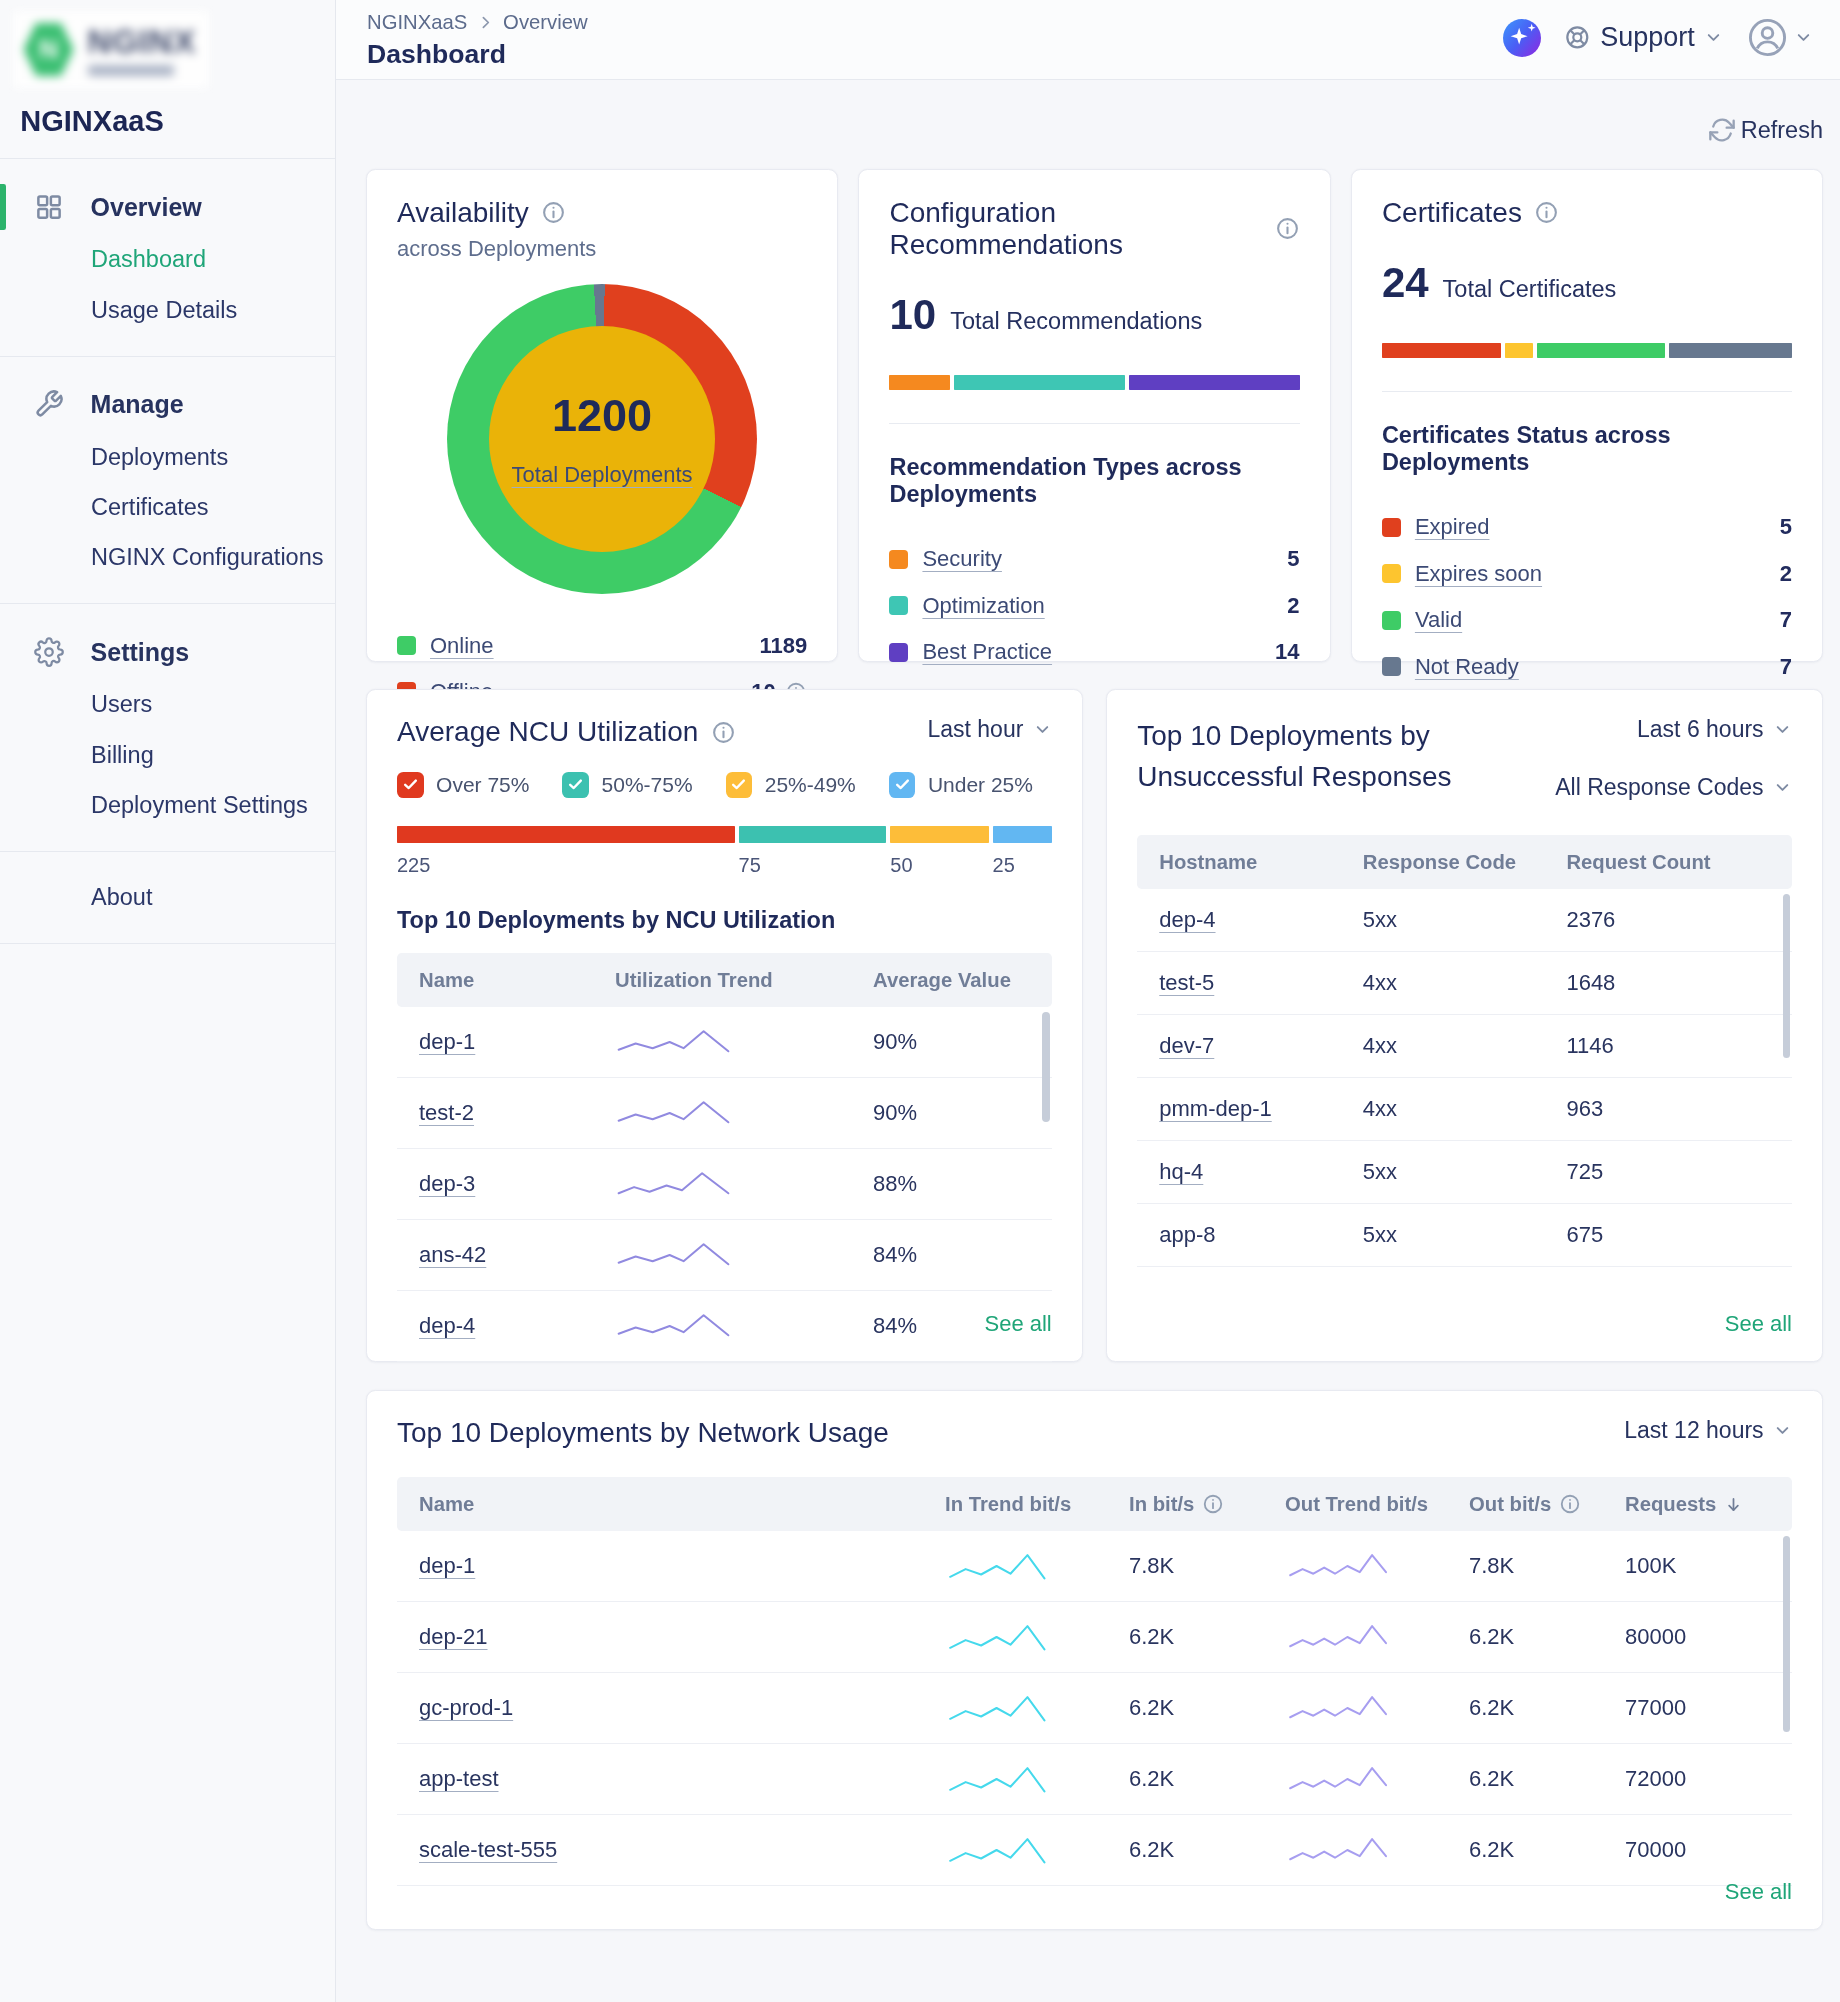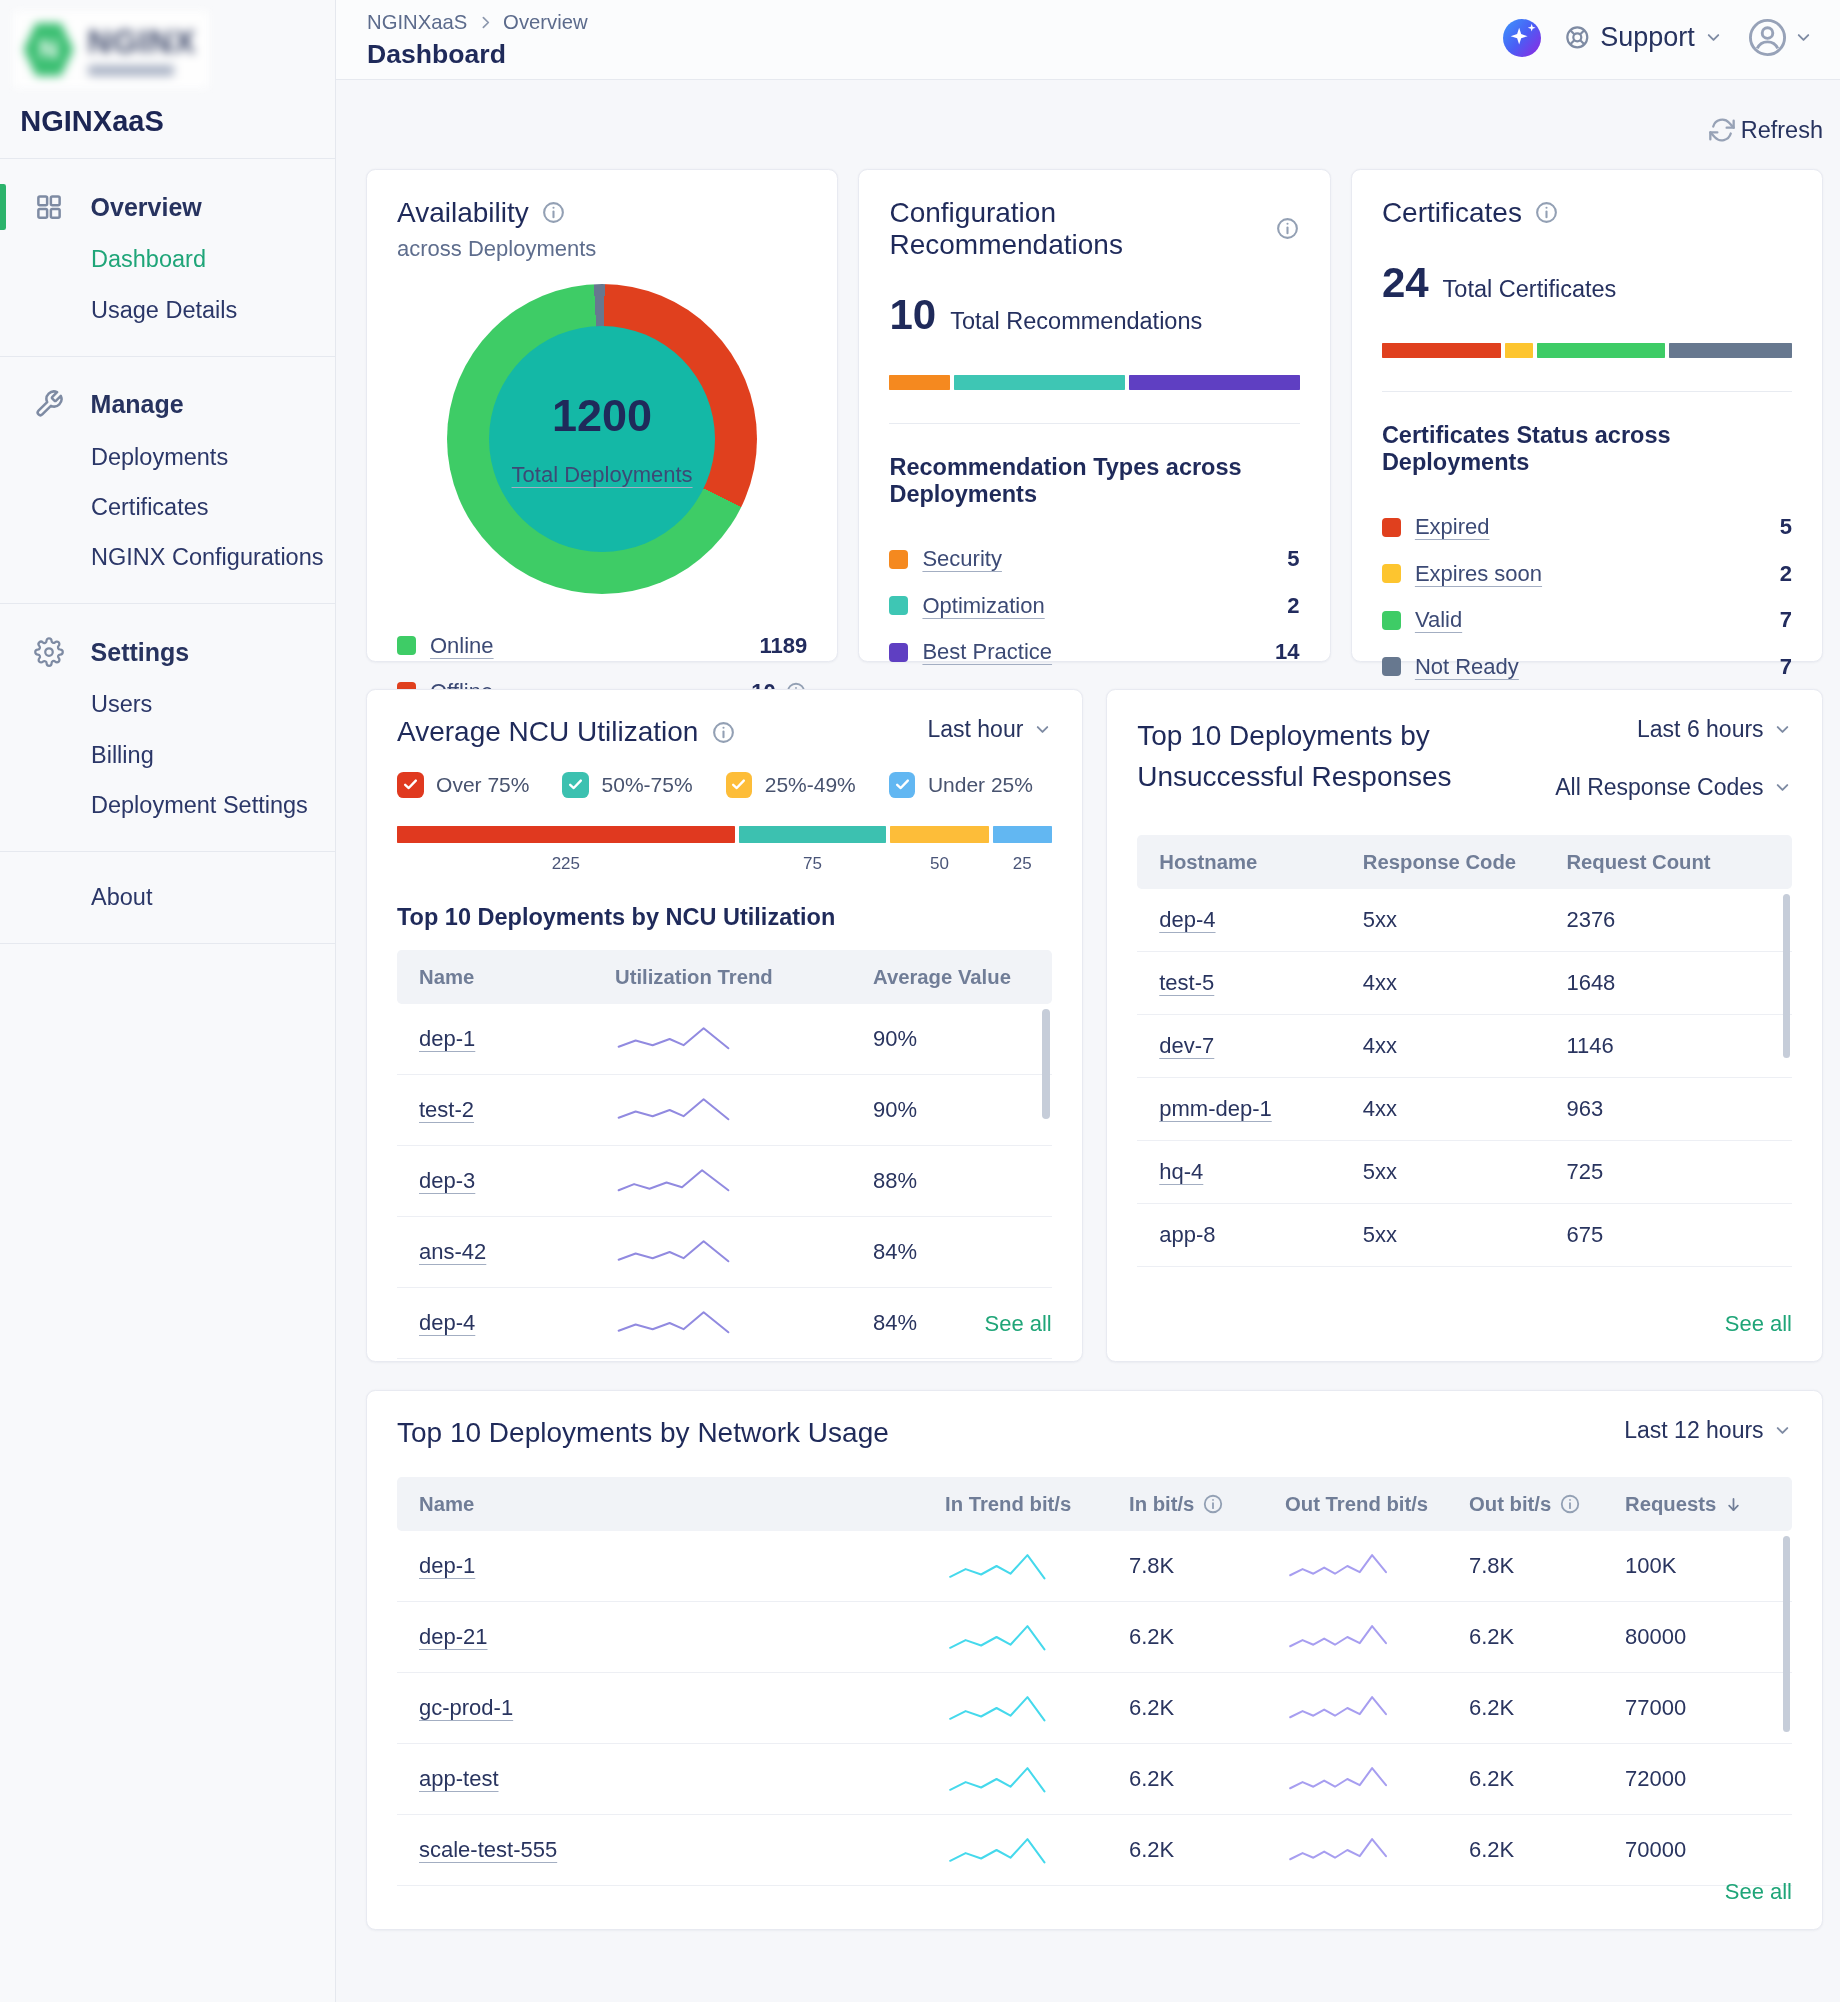--- a/index.html
+++ b/index.html
@@ -66,21 +66,21 @@
     padding:26.6px 30px; box-shadow:0 0.8px 2.3px rgba(25,35,70,.05); position:relative; }
   .card-title-row { display:flex; align-items:center; gap:12.5px; }
   .card-title { font-size:28px; font-weight:500; color:#1f2a5a; }
   .info-ic { width:25px; height:25px; color:#93a0b4; cursor:pointer; flex:0 0 auto; }
   .card-sub { font-size:22px; color:#5e6d8d; margin-top:7.8px; }
 
   
   .donut-wrap { width:310px; height:310px; margin:22px auto 0; position:relative; }
   .donut { width:100%; height:100%; border-radius:50%;
     background:conic-gradient(from 357deg,#67788f 0deg 4deg,#e0401e 4deg 119deg,#3ecc66 119deg 360deg); }
-  .donut-hole { position:absolute; inset:42px; background:#14b8a6; border-radius:50%;
+  .donut-hole { position:absolute; inset:42px; background:#eab308; border-radius:50%;
     display:flex; flex-direction:column; align-items:center; justify-content:center; gap:20px; }
   .donut-total { font-size:45px; font-weight:bold; color:#1f2a5a; }
   .donut-label { font-size:22px; color:#3c4a75; cursor:pointer; }
   .legend { margin-top:28px; }
   .legend-row { display:flex; align-items:center; padding:10.2px 0; }
   .swatch { width:19px; height:19px; border-radius:3.9px; flex:0 0 auto; }
   .legend-label { font-size:22px; color:#3c4a75; margin-left:14px; cursor:pointer; }
   .legend-val { margin-left:auto; font-size:22px; font-weight:bold; color:#222c5e; }
   .legend .info-ic { width:22px; height:22px; margin-left:9.4px; }
 
@@ -97,21 +97,21 @@
   .head-flex { display:flex; align-items:flex-start; justify-content:space-between; }
   .dropdown { display:flex; align-items:center; gap:9.4px; font-size:23px; color:#27335f; cursor:pointer; white-space:nowrap; }
   .checks { display:flex; gap:33px; margin-top:23.5px; }
   .check-item { display:flex; align-items:center; gap:12.5px; cursor:pointer; }
   .checkbox { width:26.6px; height:26.6px; border-radius:6.3px; display:flex; align-items:center; justify-content:center; }
   .checkbox svg { width:17px; height:17px; color:#fff; }
   .check-label { font-size:21px; color:#48536f; }
   .ncu-bar { display:flex; gap:3.9px; height:17px; margin-top:28px; }
   .ncu-bar .seg { border-radius:0.8px; }
   .ncu-bar-labels { display:flex; gap:3.9px; margin-top:11px; }
-  .ncu-bar-labels div { font-size:17px; color:#4a5578; text-align:center; }
+  .ncu-bar-labels div { font-size:20px; color:#4a5578; }
 
   
   .tbl { margin-top:19px; }
   .tbl-head { background:#f1f3f7; border-radius:4.7px; display:grid; align-items:center;
     padding:15.6px 22px; font-size:20.3px; font-weight:bold; color:#707d97; }
   .tbl-body { position:relative; }
   .tbl-row { display:grid; align-items:center; padding:18px 22px; border-bottom:0.8px solid #edeff4; }
   .g-ncu { grid-template-columns:196px 258px 1fr; }
   .g-resp { grid-template-columns:1fr 1fr 1fr; }
   .g-net { grid-template-columns:1fr 184px 156px 184px 156px 145px; }

